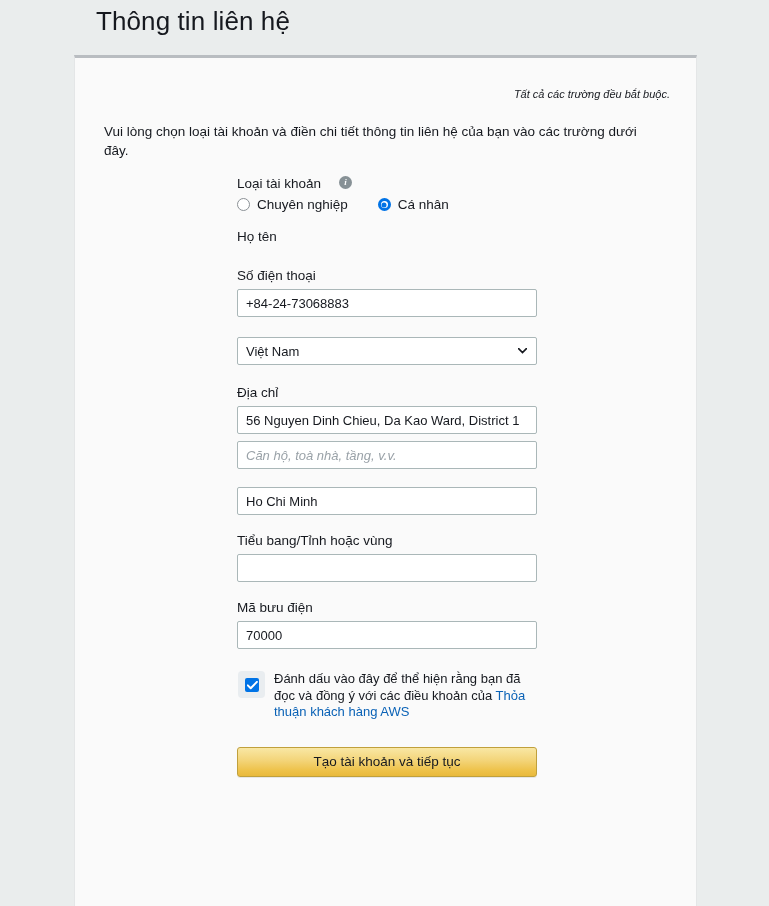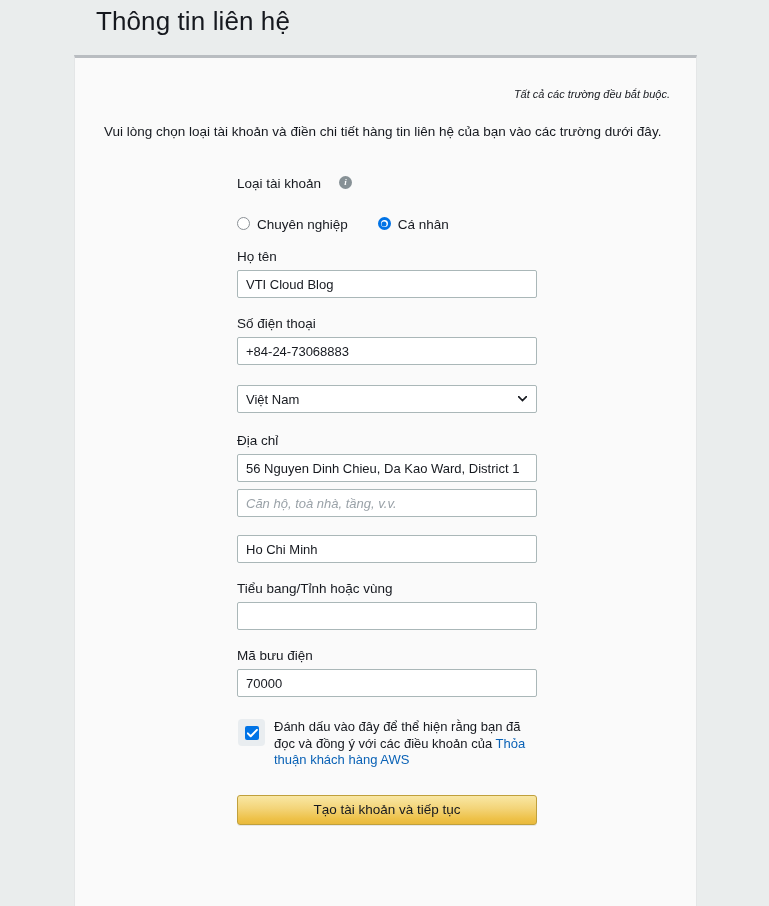--- a/index.html
+++ b/index.html
@@ -83,26 +83,25 @@
     line-height: 1;
   }
   .radio-row {
     display: flex;
     align-items: center;
     margin-top: 4px;
     margin-bottom: 17px;
   }
   .radio-opt {
     display: flex;
-    align-items: flex-start;
+    align-items: center;
     gap: 7px;
     font-size: 13.5px;
     color: #16191f;
     cursor: pointer;
-    margin-top: 20px;
   }
   .radio-opt + .radio-opt { margin-left: 30px; }
   .radio {
     width: 13px; height: 13px;
     border-radius: 50%;
     border: 1.4px solid #8b9196;
     background: #ffffff;
     flex: none;
     position: relative;
   }
@@ -206,21 +205,21 @@
 <body>
 
 <div id="page">
 
   <div class="page-title">Thông tin liên hệ</div>
 
   <div class="card">
 
     <div class="required-note">Tất cả các trường đều bắt buộc.</div>
 
-    <div class="intro">Vui lòng chọn loại tài khoản và điền chi tiết hàng tin liên hệ của bạn vào các trường dưới đây.</div>
+    <div class="intro">Vui lòng chọn loại tài khoản và điền chi tiết thông tin liên hệ của bạn vào các trường dưới đây.</div>
 
     <div class="form">
 
       
       <div class="field-label">
         <span>Loại tài khoản</span>
         <span class="info-icon">i</span>
       </div>
       <div class="radio-row">
         <label class="radio-opt">
@@ -228,21 +227,20 @@
           <span>Chuyên nghiệp</span>
         </label>
         <label class="radio-opt">
           <span class="radio checked"></span>
           <span>Cá nhân</span>
         </label>
       </div>
 
       
       <div class="field-label">Họ tên</div>
-      <input class="input" type="text" value="VTI Cloud Blog" style="">
       <div class="gap-md"></div>
 
       
       <div class="field-label">Số điện thoại</div>
       <input class="input" type="text" value="+84-24-73068883" style="">
       <div class="gap-lg"></div>
 
       
       <div class="select-wrap">
         <select class="select">

